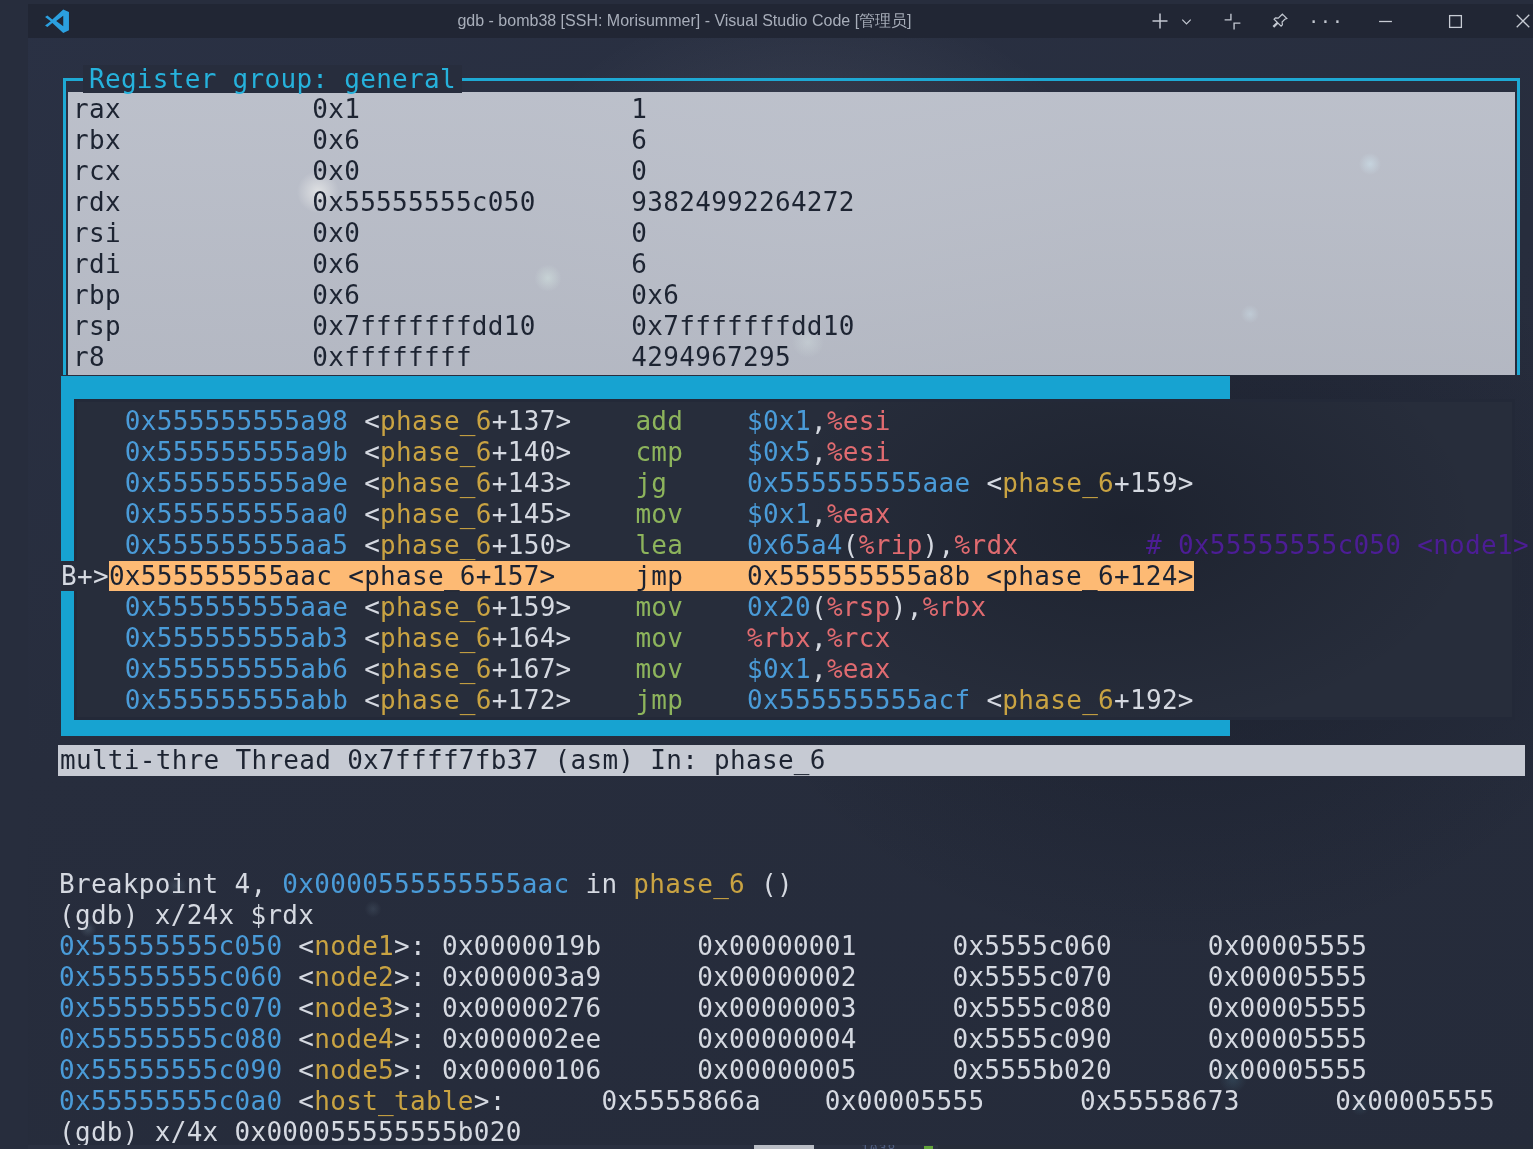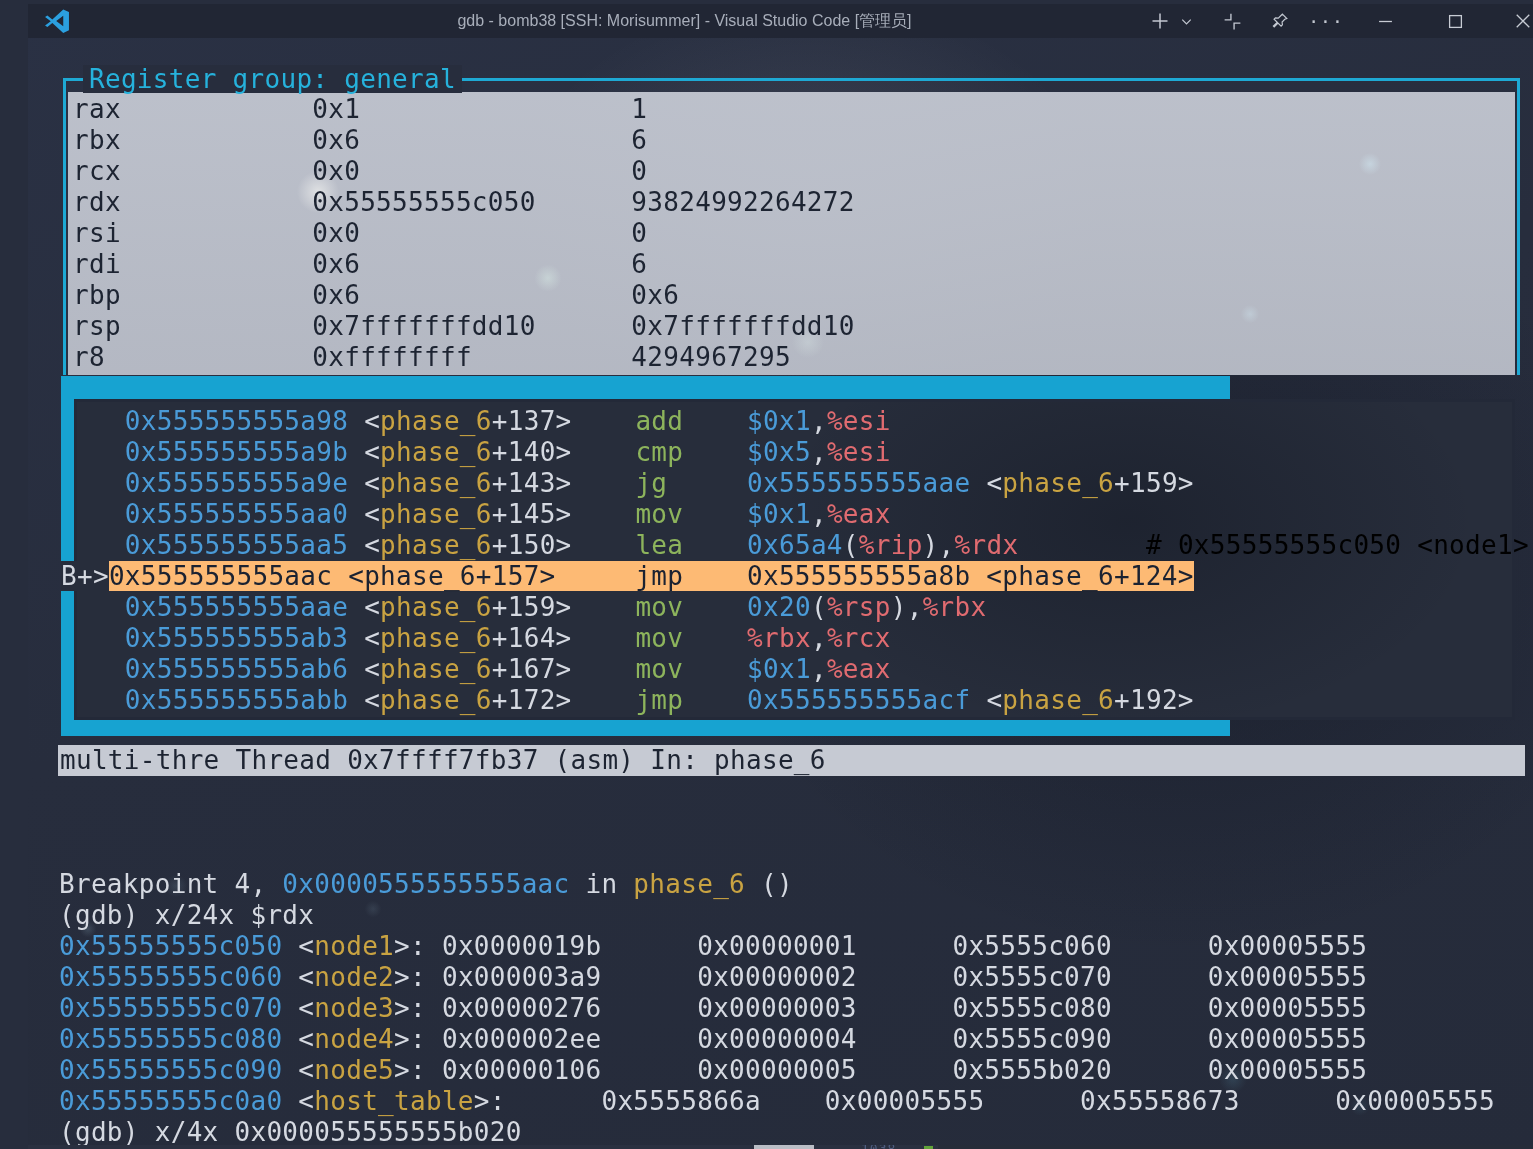--- a/index.html
+++ b/index.html
@@ -47,21 +47,21 @@
   .asminner{position:absolute;left:13px;top:23px;width:1441px;height:321px;border:3px solid #232938;background:#272d3b;
     background-image:radial-gradient(500px 300px at 1050px 120px, rgba(12,16,26,0.35), rgba(0,0,0,0) 70%)}
   .asmlines{position:absolute;left:0;top:30px;width:1467px;color:#d5d9e1;z-index:9}
 
   
   .c-w{color:#d5d9e1}
   .c-b{color:#4a9bd8}
   .c-y{color:#c9a342}
   .c-g{color:#8db45c}
   .c-r{color:#e06b70}
-  .c-gy{color:#000000}
+  .c-gy{color:#4c1d95}
   .c-hl{background:#fdba74;color:#1b2231}
   .c-mk{background:#272d3b;color:#d5d9e1}
 
   
   .statusbar{position:absolute;left:30px;top:741px;width:1467px;height:31px;background:#c6cad3;color:#1d2432;z-index:8;
     display:flex;justify-content:space-between;padding:0 8px 16px 2px}
   .status-right .gap{display:inline-block;width:39px}
 
   
   .gdbout{position:absolute;left:31px;top:803px;width:1480px;z-index:3;color:#d5d9e1}

